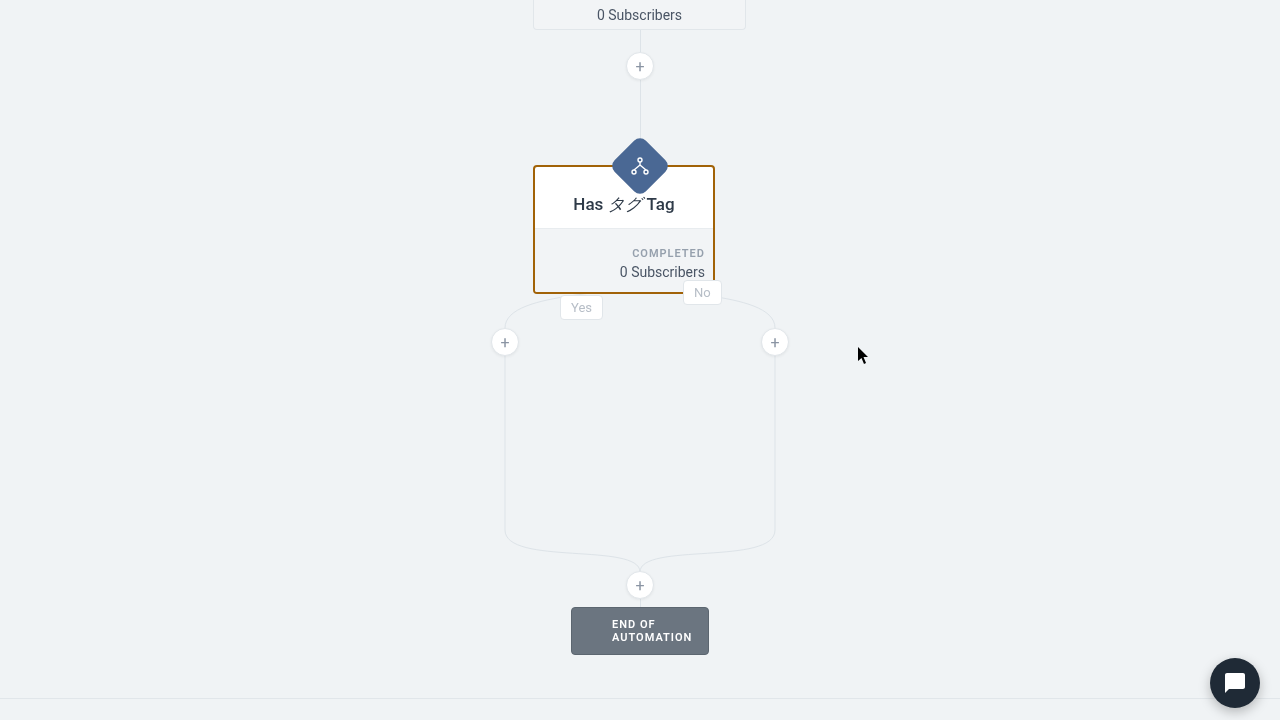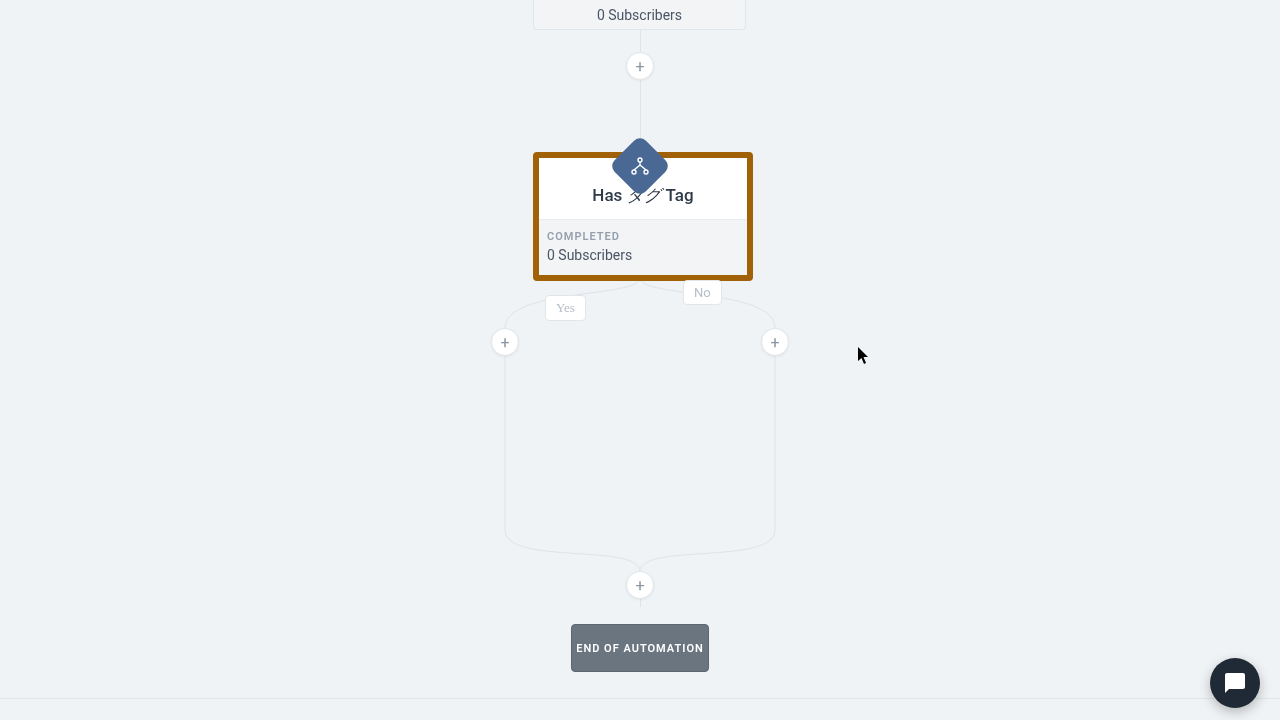--- a/index.html
+++ b/index.html
@@ -78,43 +78,43 @@
     align-items: center;
     justify-content: center;
   }
   .diamond-svg {
     transform: rotate(-45deg);
   }
   
   .cond-card {
     position: absolute;
     left: 533px;
-    top: 152px;
-    width: 220px;
-    border: 6px solid #a16207;
+    top: 165px;
+    width: 182px;
+    border: 2px solid #a16207;
     border-radius: 4px;
     background: #fff;
     overflow: hidden;
     z-index: 2;
   }
   .cond-title {
     padding: 26px 12px 12px 12px;
     text-align: center;
     font-size: 17px;
     color: #2e3a48;
     font-weight: 500;
   }
   .cond-title .em {
     font-style: italic;
   }
   .cond-footer {
     background: #f2f4f6;
     border-top: 1px solid #e8ecef;
-    padding: 10px 8px 12px 8px;
-    text-align: left;
+    padding: 18px 8px 12px 8px;
+    text-align: right;
   }
   .cond-label {
     font-size: 11px;
     letter-spacing: 1px;
     color: #96a0ad;
     font-weight: 600;
     text-transform: uppercase;
     margin-bottom: 4px;
   }
   .cond-subs {
@@ -143,34 +143,35 @@
   }
   .branch-svg path {
     fill: none;
     stroke: #dde3e8;
     stroke-width: 1;
   }
   
   .end-node {
     position: absolute;
     left: 571px;
-    top: 624px;
+    top: 607px;
     width: 138px;
     height: 48px;
     background: #6b7580;
     border: 1px solid #5c6670;
     border-radius: 4px;
     display: flex;
     align-items: center;
-    justify-content: center;
+    justify-content: flex-start;
     color: #fff;
     font-size: 11px;
     font-weight: 600;
     letter-spacing: 1px;
     z-index: 2;
+    padding-left: 40px;
   }
   
   .bottom-line {
     position: absolute;
     left: 0; right: 0;
     top: 698px;
     height: 1px;
     background: #e1e6ea;
   }
   
@@ -238,21 +239,21 @@
     </div>
   </div>
 
   <svg class="branch-svg" viewBox="0 0 300 320">
 
     <path d="M150 0 L150 8 C150 28 15 18 15 58 L15 260 C15 296 150 272 150 302 L150 320"></path>
 
     <path d="M150 0 L150 8 C150 28 285 18 285 58 L285 260 C285 296 150 272 150 302"></path>
   </svg>
 
-  <div class="pill" style="left:545px; top:295px;font-family:Liberation Serif, serif;">
+  <div class="pill" style="left:560px; top:295px;">
     <span>Yes</span>
   </div>
 
   <div class="pill" style="left:683px; top:280px;">
     <span>No</span>
   </div>
 
   <div class="add-btn" style="left:491px; top:328px;">
     <span>+</span>
   </div>

